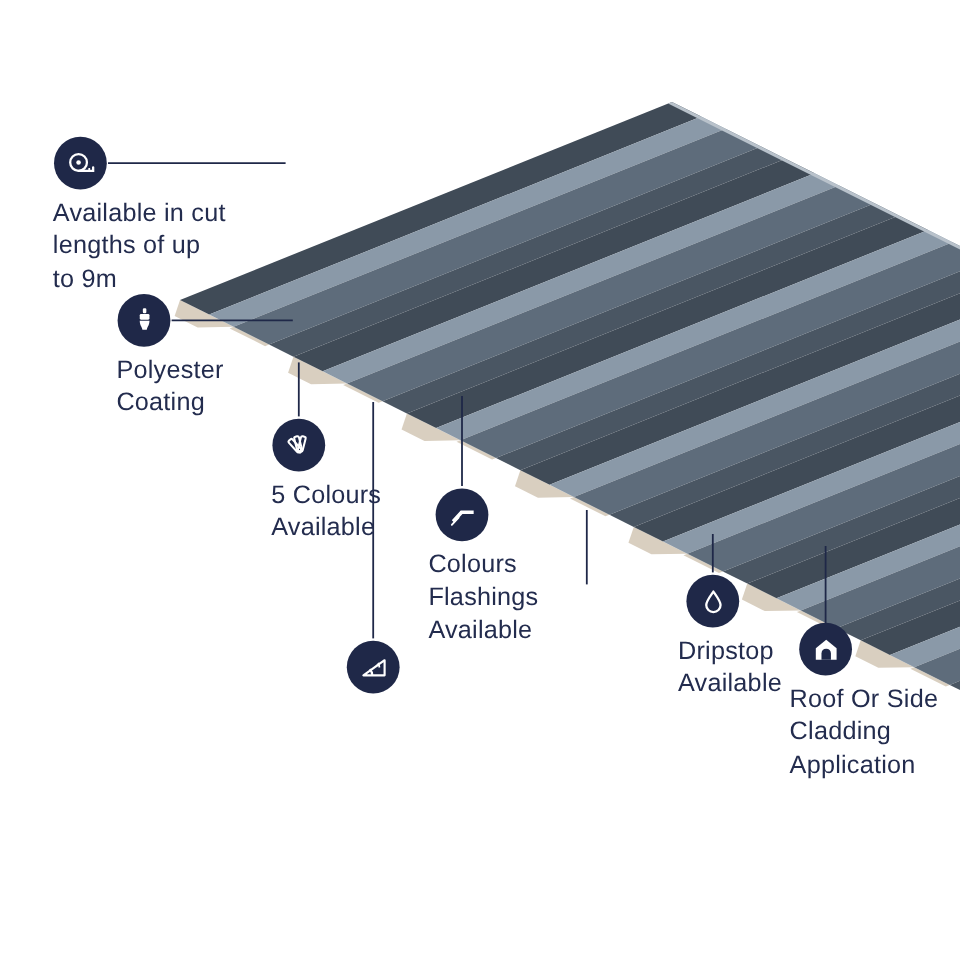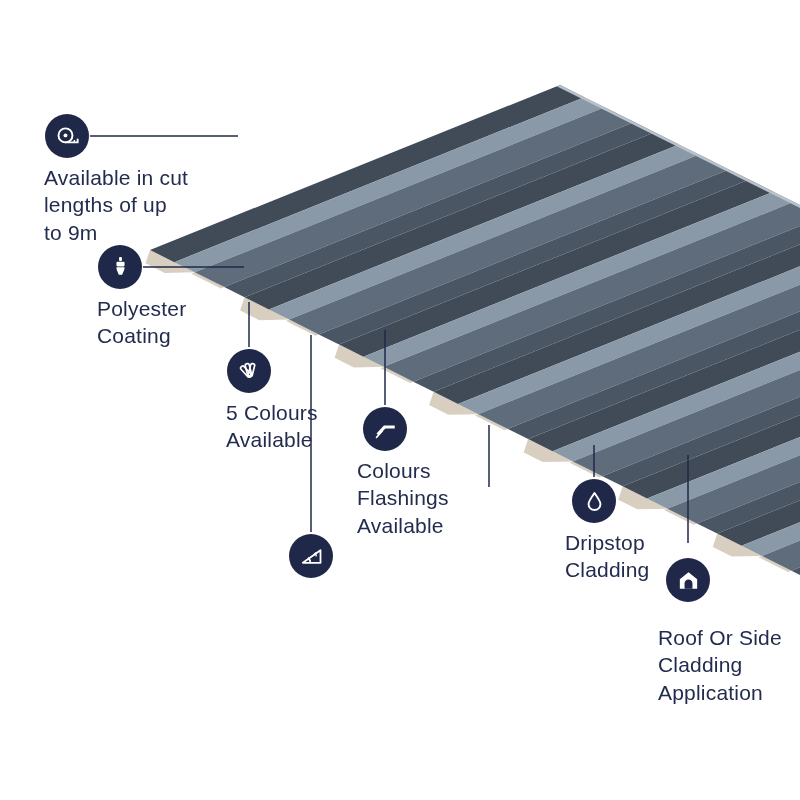--- a/index.html
+++ b/index.html
@@ -12,21 +12,21 @@
   .icon-wrap svg{width:27px;height:27px;display:block;}
   .label{margin-top:6px;font-size:21px;line-height:1.3;font-weight:500;letter-spacing:.2px;
          color:var(--text,#232c4e);white-space:pre-line;}
   .c1{left:44px;top:114px;}  .c1 .icon-wrap{margin-left:1px;}
   .c2{left:97px;top:245px;}  .c2 .icon-wrap{margin-left:1px;}
   .c3{left:226px;top:349px;} .c3 .icon-wrap{margin-left:1px;}
   .c4{left:357px;top:407px;} .c4 .icon-wrap{margin-left:6px;}
   .c5{left:285px;top:534px;} .c5 .icon-wrap{margin-left:4px;}
   .c6{left:462px;top:489px;} .c6 .icon-wrap{margin-left:5px;}
   .c7{left:565px;top:479px;} .c7 .icon-wrap{margin-left:7px;}
-  .c8{left:658px;top:558px;gap:16px;} .c8 .icon-wrap{margin-left:8px;}
+  .c8{left:658px;top:519px;} .c8 .icon-wrap{margin-left:8px;}
   .connector{stroke:var(--line,#1f2848);stroke-width:1.5;}
 </style>
 </head>
 <body>
 
 <div id="stage">
 
   <svg id="scene" viewBox="0 0 800 800">
 
     <g id="ribs" transform="matrix(410 -165 580 290 150 250)">
@@ -157,21 +157,21 @@
   </div>
 
 
   <div class="callout c7">
     <span class="icon-wrap">
       <svg viewBox="0 0 24 24">
         <path d="M12 4.4 C9.5 8 6.7 11.6 6.7 14.3 a5.3 5.3 0 0 0 10.6 0 C17.3 11.6 14.5 8 12 4.4 Z" fill="none" stroke="#fff" stroke-width="1.7" stroke-linejoin="round"></path>
       </svg>
     </span>
     <div class="label">Dripstop
-Cladding</div>
+Available</div>
   </div>
 
   <div class="callout c8">
     <span class="icon-wrap">
       <svg viewBox="0 0 24 24">
         <path d="M12 4.6 L4.3 10.8 V19.4 H19.7 V10.8 Z" fill="#fff"></path>
         <path d="M12 11.2 c-2.1 0 -3.5 1.5 -3.5 3.5 v4.7 h7 v-4.7 c0 -2 -1.4 -3.5 -3.5 -3.5 Z" style="fill:var(--navy,#1f2848)"></path>
       </svg>
     </span>
     <div class="label">Roof Or Side

